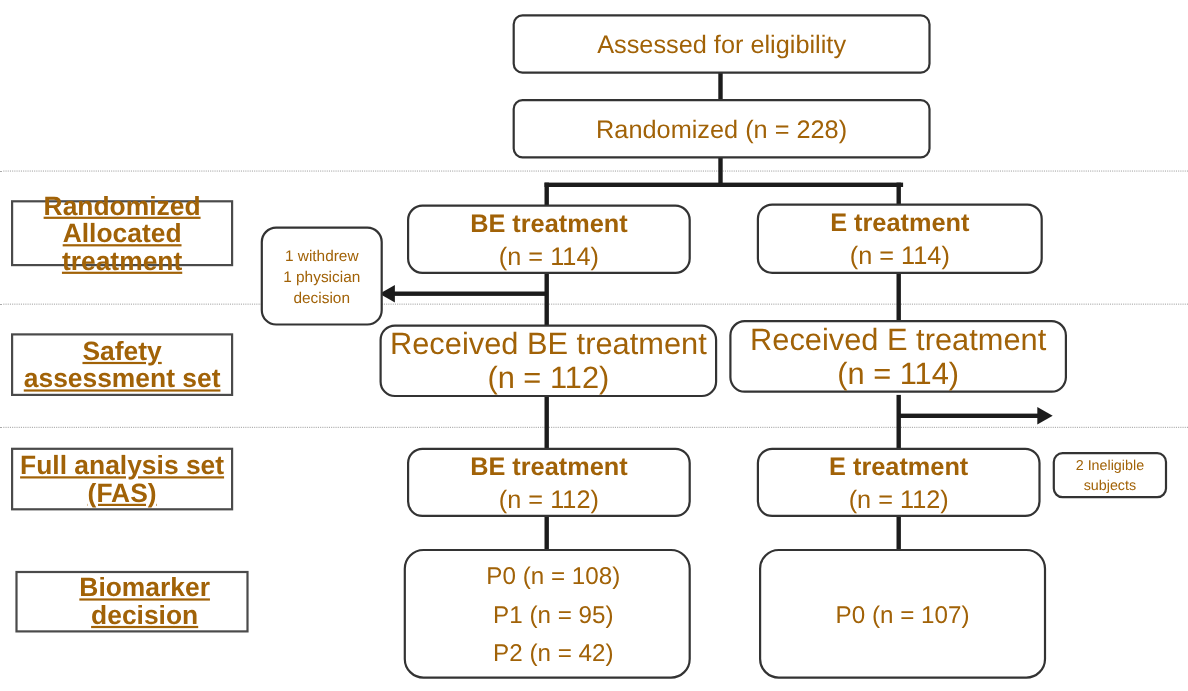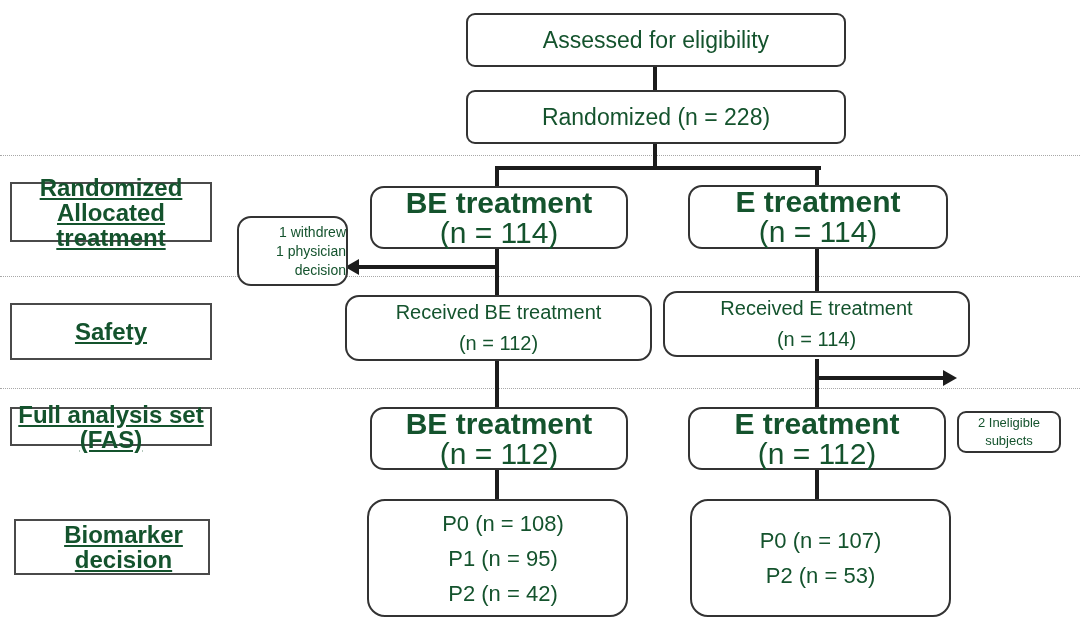--- a/index.html
+++ b/index.html
@@ -2,21 +2,21 @@
 <html><head>
 <meta charset="utf-8">
 <style>
   html, body { margin: 0; padding: 0; background: #ffffff; }
   .canvas {
     position: relative;
     width: 1080px;
     height: 628px;
     background: #ffffff;
     font-family: "Liberation Sans", sans-serif;
-    color: #14532d;
+    color: #a16207;
     overflow: hidden;
   }
   .dotted {
     position: absolute;
     left: 0;
     width: 1080px;
     height: 0;
     border-top: 1px dotted #a8a8a8;
     z-index: 1;
   }
@@ -39,23 +39,23 @@
     flex-direction: column;
     align-items: center;
     justify-content: center;
     text-align: center;
     z-index: 3;
   }
   .rounded   { border-radius: 14px; }
   .rounded-lg{ border-radius: 18px; }
   .rounded-sm{ border-radius: 9px; }
   .top-box   { font-size: 23px; line-height: 28px; }
-  .arm-box   { font-size: 30px; line-height: 30px; justify-content: center; }
+  .arm-box   { font-size: 23px; line-height: 30px; justify-content: center; }
   .arm-box .title { font-weight: bold; }
-  .received-box { font-size: 20px; line-height: 31px; }
+  .received-box { font-size: 28px; line-height: 31px; }
   .bio-box   { font-size: 22px; line-height: 35px; }
   .label-box {
     border: 2px solid #4a4a4a;
     font-weight: bold;
     font-size: 24px;
     line-height: 25px;
     border-radius: 0;
     text-decoration: underline;
   }
   .note-box  { font-size: 14px; line-height: 19px; border-width: 2px; }
@@ -98,40 +98,41 @@
   <div class="box rounded-sm top-box" style="left:466px; top:90px; width:380px; height:54px;">
     <span class="line">Randomized (n = 228)</span>
   </div>
 
   <div class="box label-box" style="left:10px; top:182px; width:202px; height:60px;">
     <span class="line">Randomized</span>
     <span class="line">Allocated  treatment</span>
   </div>
   <div class="box label-box" style="left:10px; top:303px; width:202px; height:57px;">
     <span class="line">Safety</span>
+    <span class="line">assessment set</span>
   </div>
-  <div class="box label-box" style="left:10px; top:407px; width:202px; height:39px;">
+  <div class="box label-box" style="left:10px; top:407px; width:202px; height:57px;">
     <span class="line">Full analysis set</span>
     <span class="line">(FAS)</span>
   </div>
-  <div class="box label-box" style="left:14px; top:519px; width:196px; height:56px;padding-left:23px;">
+  <div class="box label-box" style="left:14px; top:519px; width:212px; height:56px;padding-left:23px;">
     <span class="line">Biomarker</span>
     <span class="line">decision</span>
   </div>
 
   <div class="box rounded arm-box" style="left:370px; top:186px; width:258px; height:63px;">
     <span class="line title">BE treatment</span>
     <span class="line">(n = 114)</span>
   </div>
   <div class="box rounded arm-box" style="left:688px; top:185px; width:260px; height:64px;">
     <span class="line title">E treatment</span>
     <span class="line">(n = 114)</span>
   </div>
 
-  <div class="box rounded note-box" style="left:237px; top:216px; width:111px; height:70px;align-items:flex-end;">
+  <div class="box rounded note-box" style="left:237px; top:206px; width:111px; height:90px;">
     <span class="line">1 withdrew</span>
     <span class="line">1 physician</span>
     <span class="line">decision</span>
   </div>
 
   <div class="box rounded received-box" style="left:345px; top:295px; width:307px; height:66px;">
     <span class="line">Received BE treatment</span>
     <span class="line">(n = 112)</span>
   </div>
   <div class="box rounded received-box" style="left:663px; top:291px; width:307px; height:66px;">
@@ -153,16 +154,15 @@
     <span class="line">(n = 112)</span>
   </div>
 
   <div class="box rounded-lg bio-box" style="left:367px; top:499px; width:261px; height:118px;padding-left:11px;">
     <span class="line">P0 (n = 108)</span>
     <span class="line">P1 (n = 95)</span>
     <span class="line">P2 (n = 42)</span>
   </div>
   <div class="box rounded-lg bio-box" style="left:690px; top:499px; width:261px; height:118px;">
     <span class="line">P0 (n = 107)</span>
-    <span class="line">P2 (n = 53)</span>
   </div>
 
 </div>
 
 </body></html>

